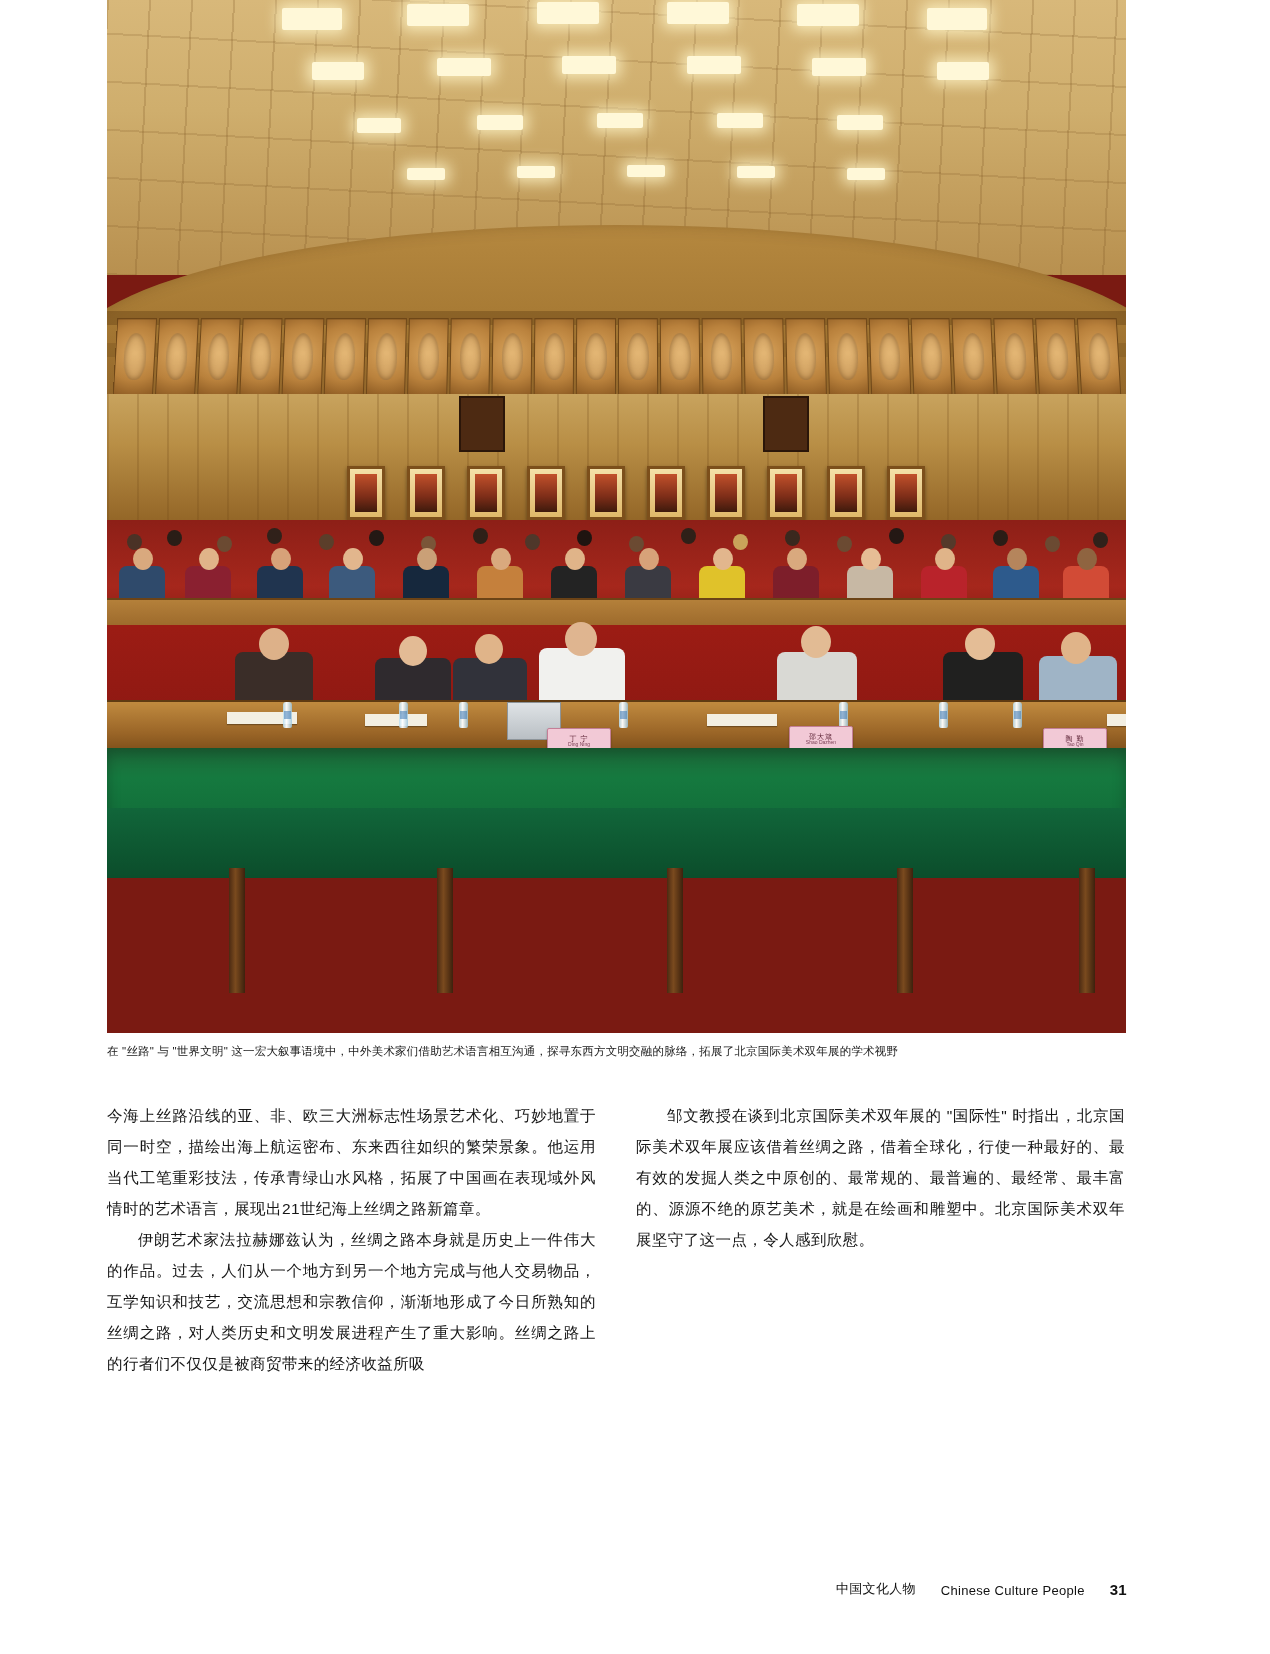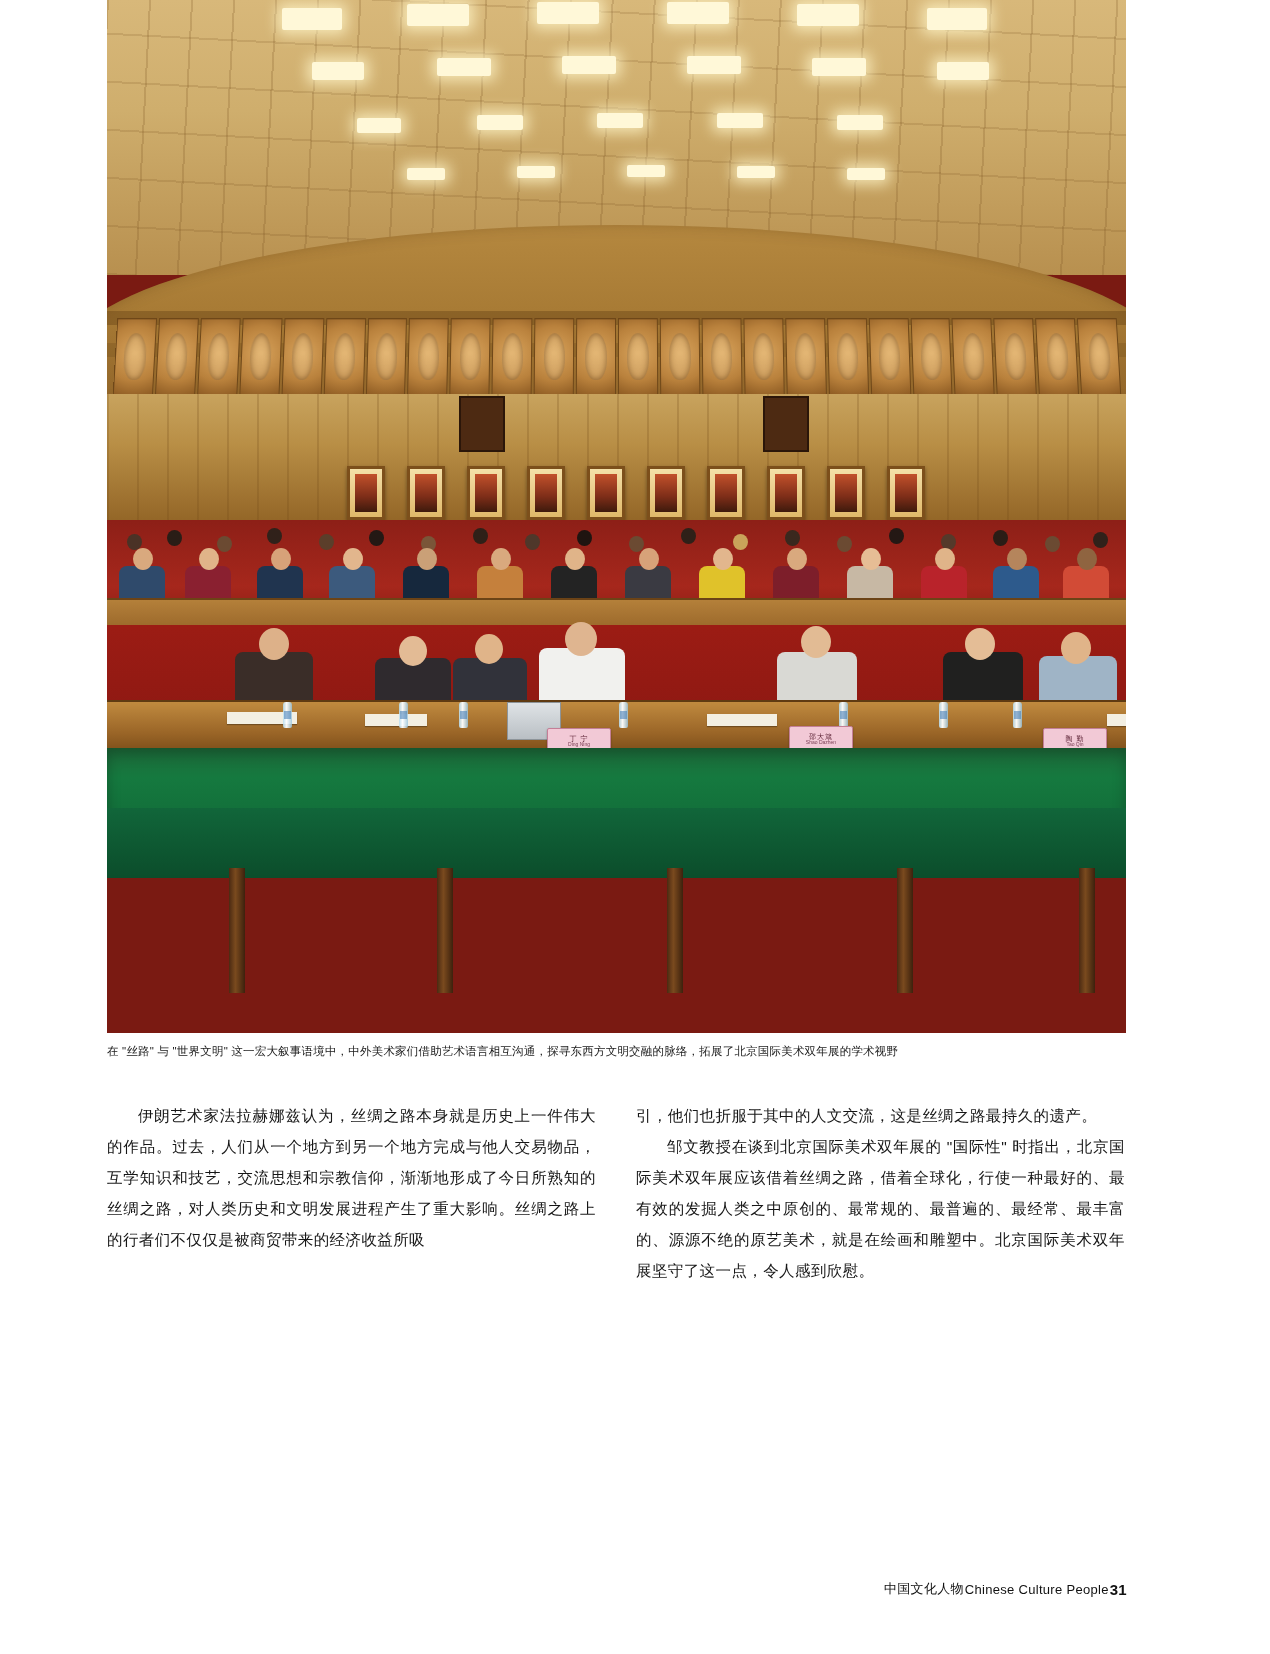--- a/index.html
+++ b/index.html
@@ -280,22 +280,22 @@
 
   
   .footer {
     position: absolute;
     right: 143px;
     bottom: 56px;
     font-size: 13px;
     color: #111;
     letter-spacing: 0.3px;
     display: flex;
-    align-items: center;
-    gap: 1px;
+    align-items: flex-end;
+    gap: 25px;
     margin-top: 12px;
   }
   .footer .pageno {
     font-weight: bold;
     font-size: 15px;
   }
 </style>
 </head>
 <body>
 
@@ -504,24 +504,24 @@
         <div class="leg" style="left:790px;"></div>
         <div class="leg" style="left:972px;"></div>
       </div>
     </div>
   </div>
 
   <div class="caption">在 "丝路" 与 "世界文明" 这一宏大叙事语境中，中外美术家们借助艺术语言相互沟通，探寻东西方文明交融的脉络，拓展了北京国际美术双年展的学术视野</div>
 
   <div class="columns">
     <div class="col">
+      <p>今海上丝路沿线的亚、非、欧三大洲标志性场景艺术化、巧妙地置于同一时空，描绘出海上航运密布、东来西往如织的繁荣景象。他运用当代工笔重彩技法，传承青绿山水风格，拓展了中国画在表现域外风情时的艺术语言，展现出21世纪海上丝绸之路新篇章。</p>
       <p class="indent">伊朗艺术家法拉赫娜兹认为，丝绸之路本身就是历史上一件伟大的作品。过去，人们从一个地方到另一个地方完成与他人交易物品，互学知识和技艺，交流思想和宗教信仰，渐渐地形成了今日所熟知的丝绸之路，对人类历史和文明发展进程产生了重大影响。丝绸之路上的行者们不仅仅是被商贸带来的经济收益所吸</p>
     </div>
     <div class="col">
-      <p>引，他们也折服于其中的人文交流，这是丝绸之路最持久的遗产。</p>
       <p class="indent">邹文教授在谈到北京国际美术双年展的 "国际性" 时指出，北京国际美术双年展应该借着丝绸之路，借着全球化，行使一种最好的、最有效的发掘人类之中原创的、最常规的、最普遍的、最经常、最丰富的、源源不绝的原艺美术，就是在绘画和雕塑中。北京国际美术双年展坚守了这一点，令人感到欣慰。</p>
     </div>
   </div>
 
   <div class="footer">
     <span>中国文化人物</span>
     <span>Chinese Culture People</span>
     <span class="pageno">31</span>
   </div>
 

